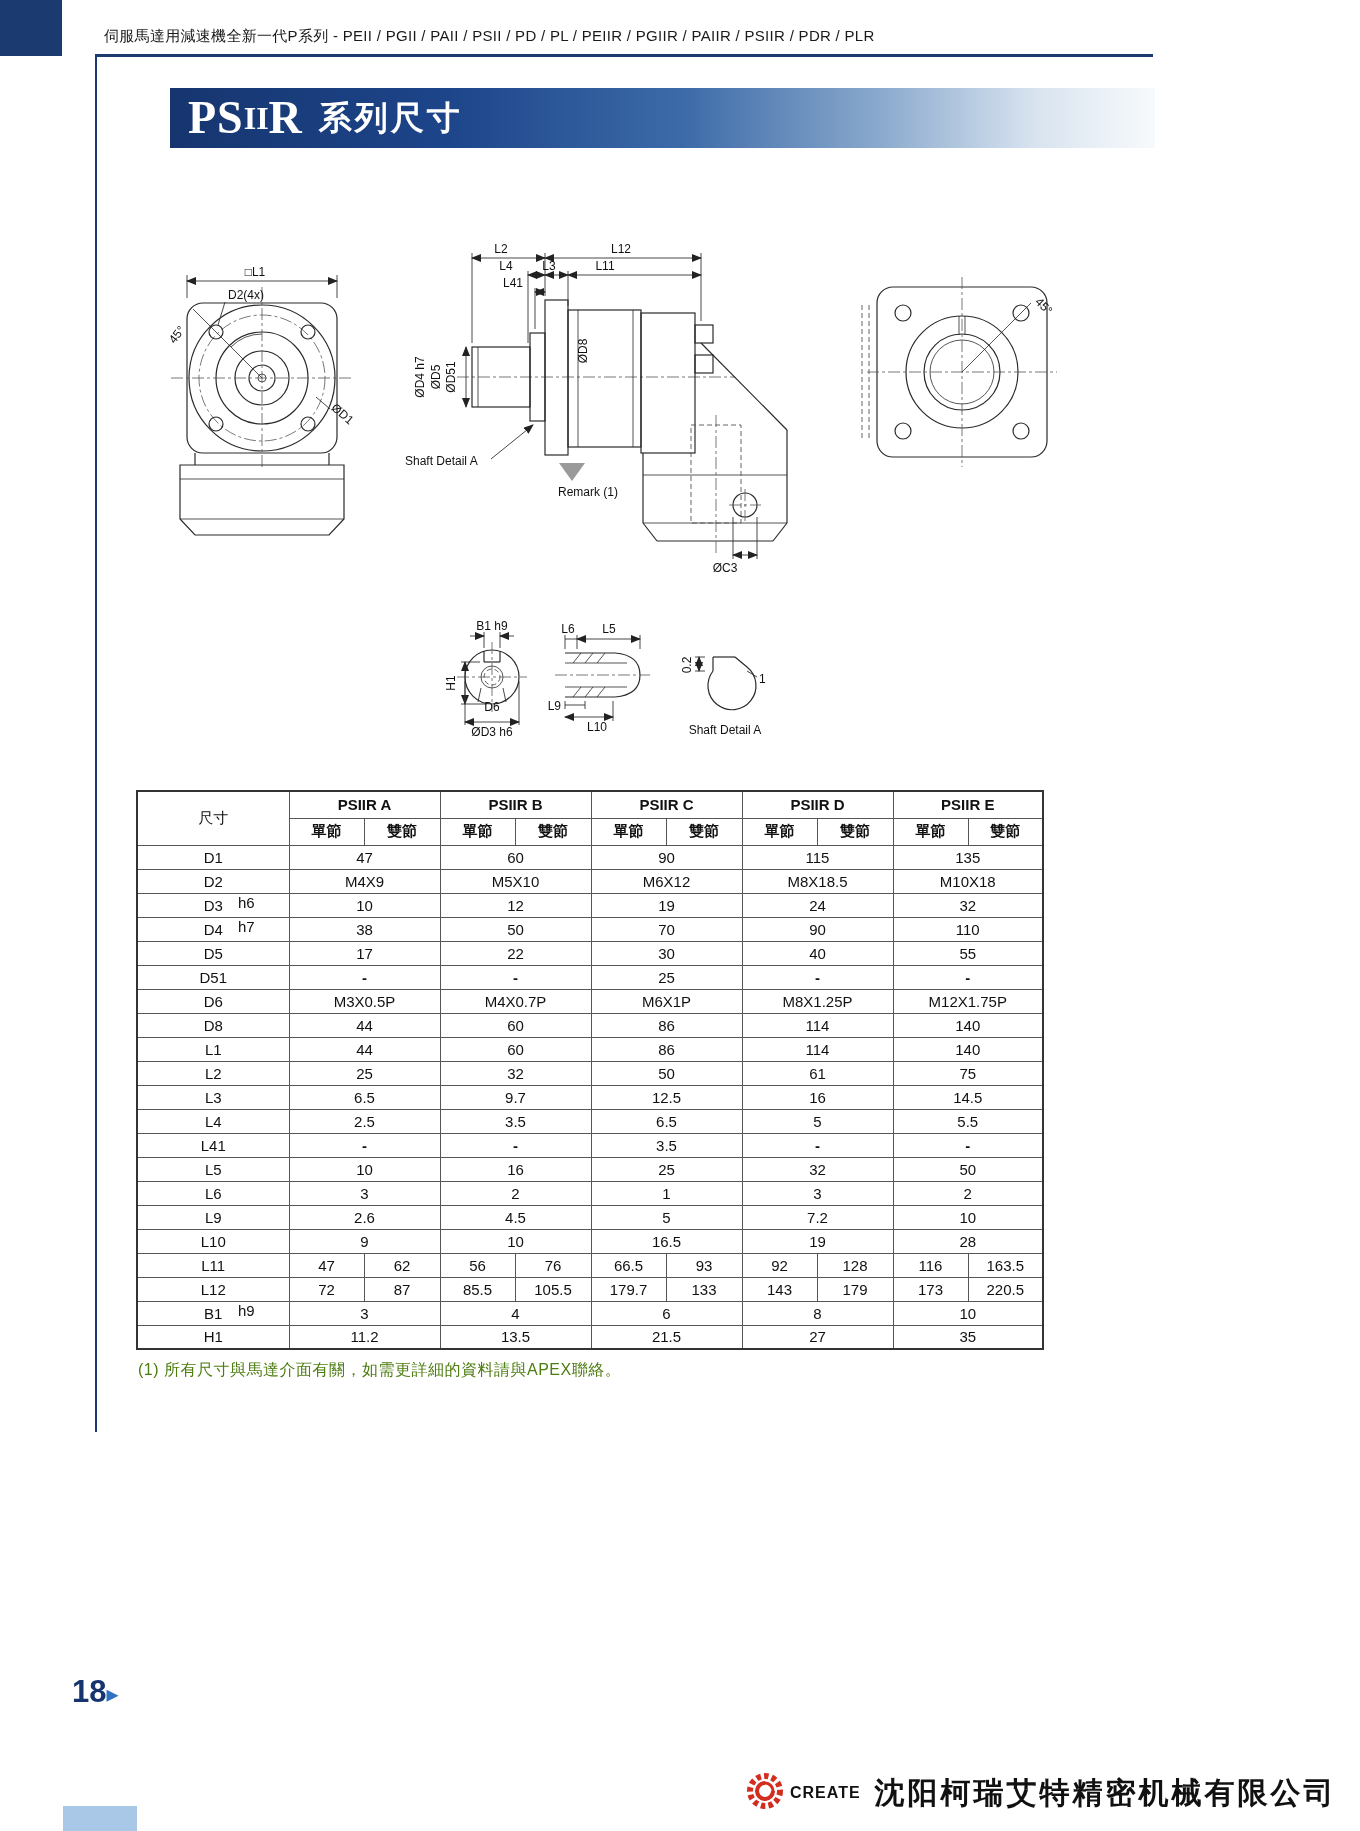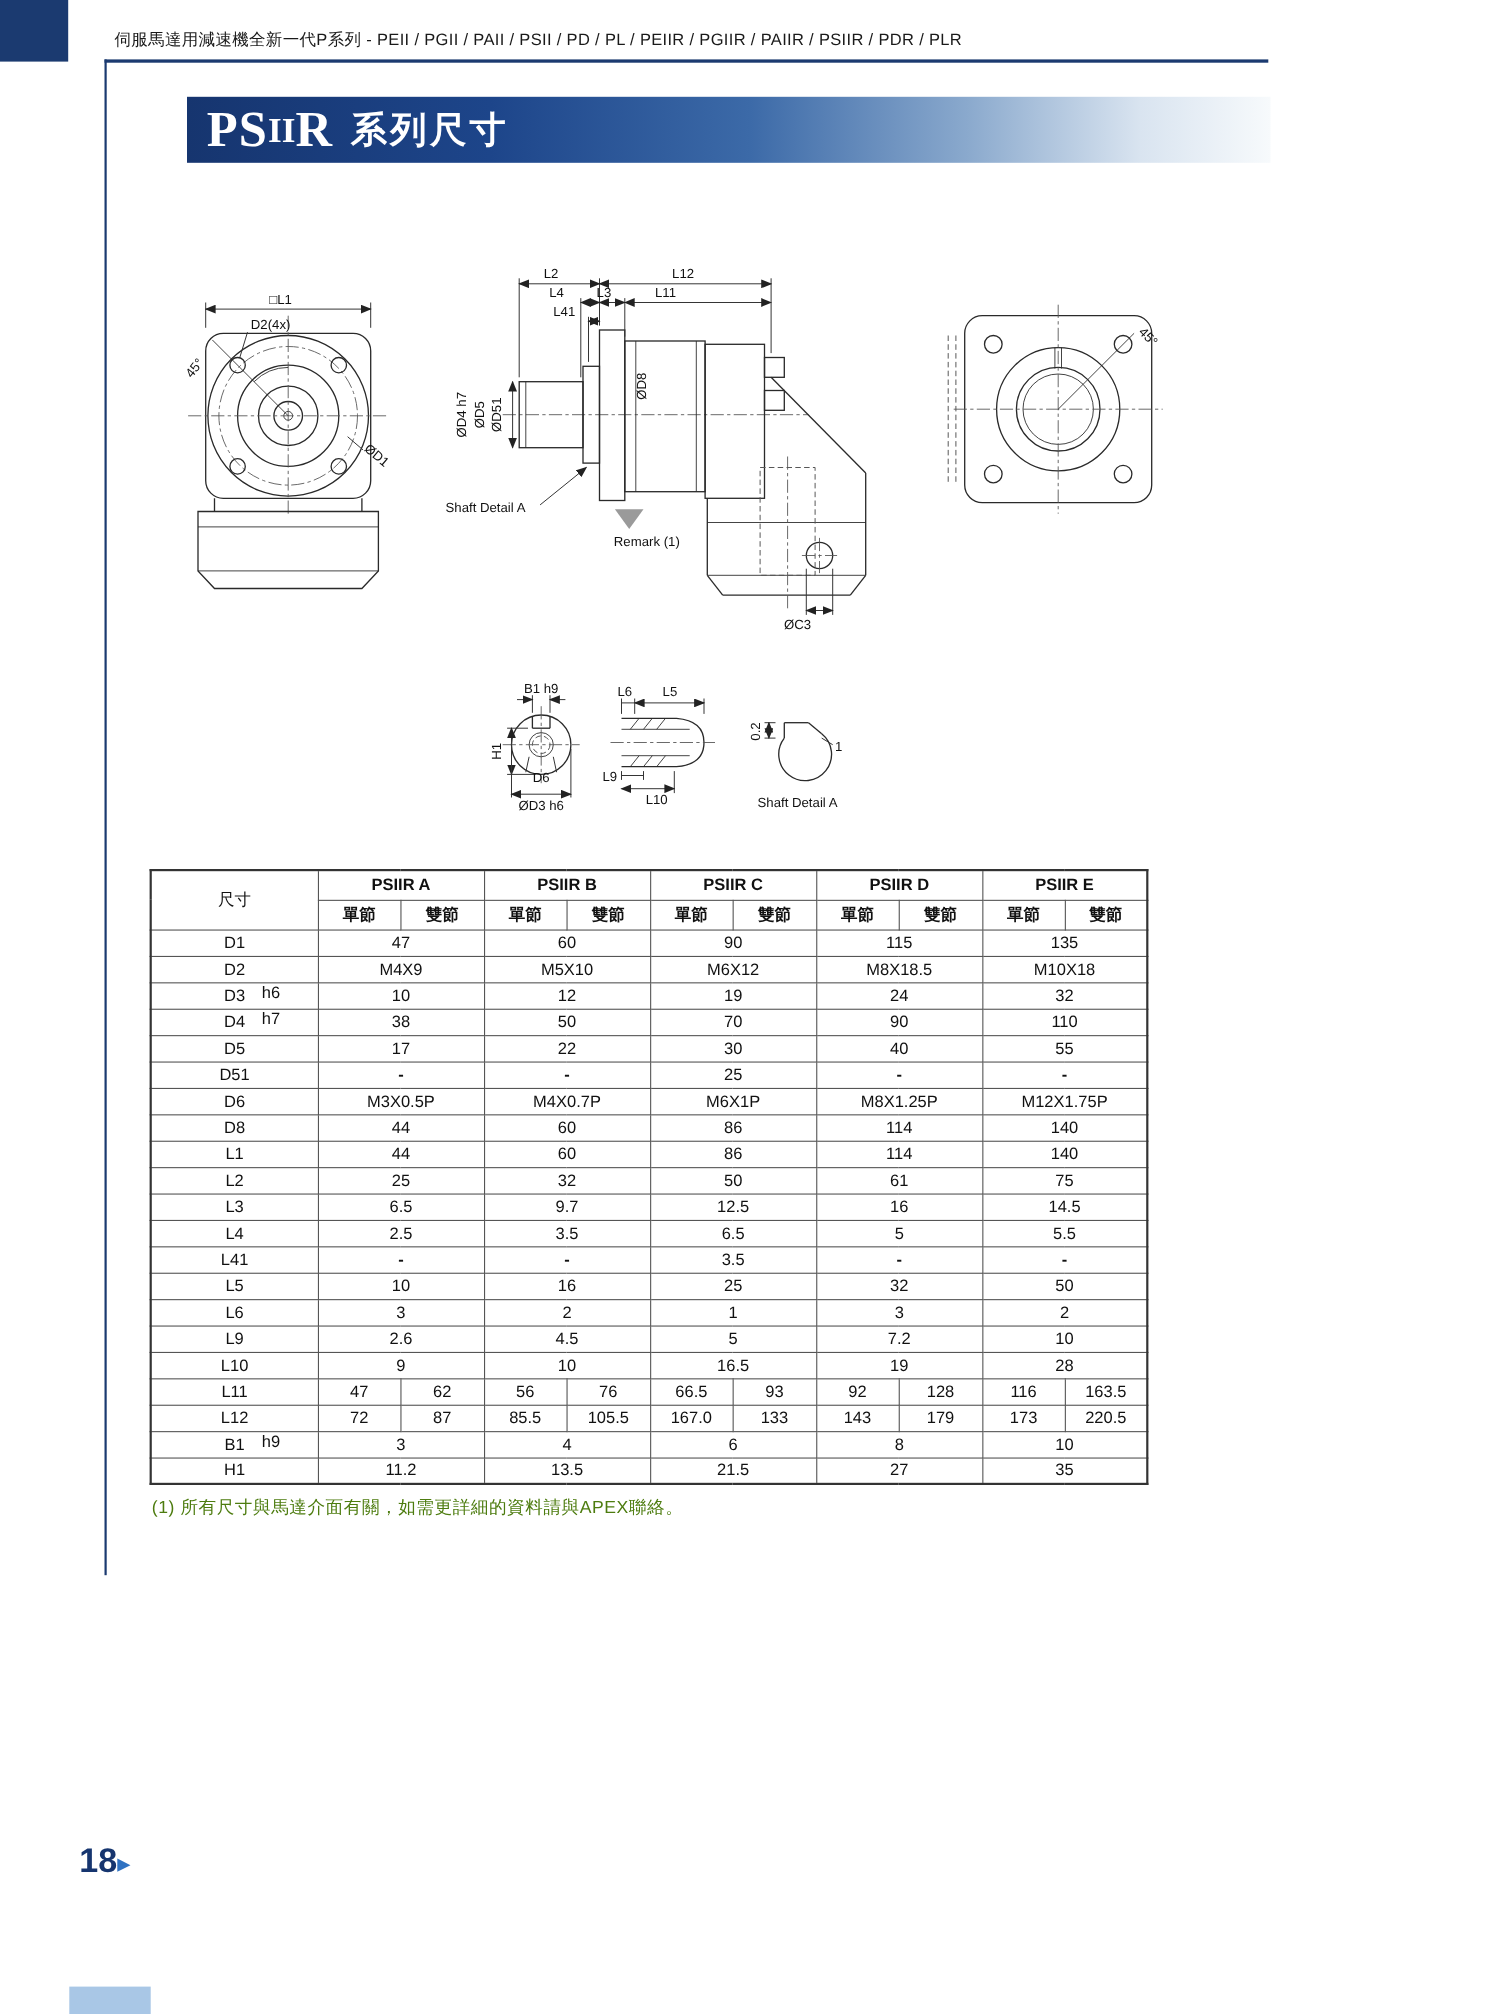--- a/index.html
+++ b/index.html
@@ -447,21 +447,21 @@
           <td>128</td>
           <td>116</td>
           <td>163.5</td>
         </tr>
         <tr>
           <td class="row-label"><span class="lbl">L12</span></td>
           <td>72</td>
           <td>87</td>
           <td>85.5</td>
           <td>105.5</td>
-          <td>167.0</td>
+          <td>179.7</td>
           <td>133</td>
           <td>143</td>
           <td>179</td>
           <td>173</td>
           <td>220.5</td>
         </tr>
         <tr>
           <td class="row-label"><span class="lbl">B1</span><span class="sfx">h9</span></td>
           <td colspan="2">3</td>
           <td colspan="2">4</td>
@@ -478,14 +478,25 @@
           <td colspan="2">35</td>
         </tr>
       </tbody>
   </table>
 
   <div class="footnote">(1) 所有尺寸與馬達介面有關，如需更詳細的資料請與APEX聯絡。</div>
 
   <div class="pagenum"><span>18</span><span class="arrow">▸</span></div>
   <div class="corner-bottom"></div>
 
+  <div class="footer-right">
+    <span>
+      <svg width="42" height="42" viewBox="0 0 42 42">
+        <circle cx="21" cy="21" r="15" fill="none" stroke="#d22d1e" stroke-width="6" stroke-dasharray="4.5 3.2"></circle>
+        <circle cx="21" cy="21" r="8" fill="none" stroke="#d22d1e" stroke-width="3"></circle>
+        <path d="M21,13 a8,8 0 1 0 8,8" fill="none" stroke="#d22d1e" stroke-width="4"></path>
+      </svg>
+    </span>
+    <span class="logo-text">CREATE</span>
+    <span class="company">沈阳柯瑞艾特精密机械有限公司</span>
+  </div>
 
 </div>
 
 </body></html>

